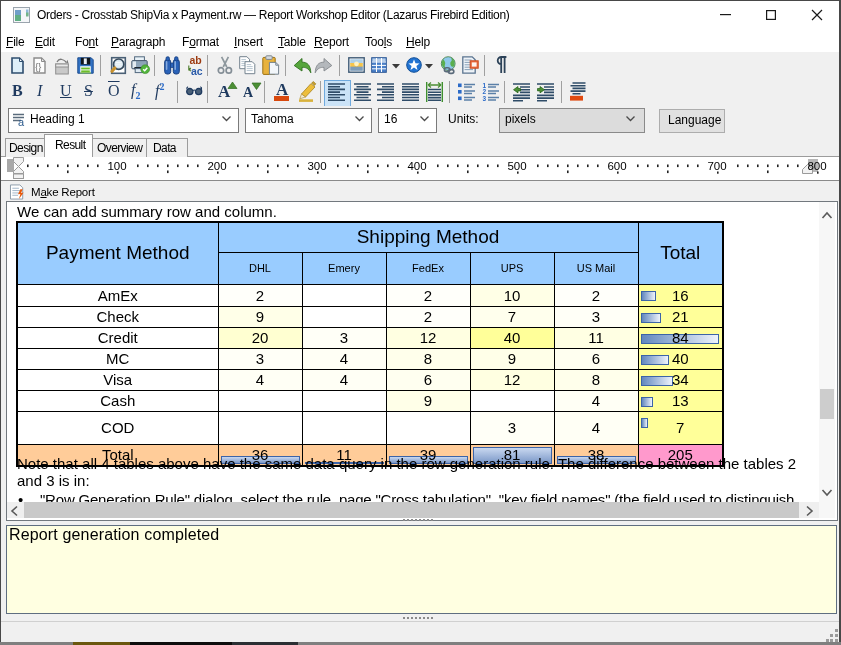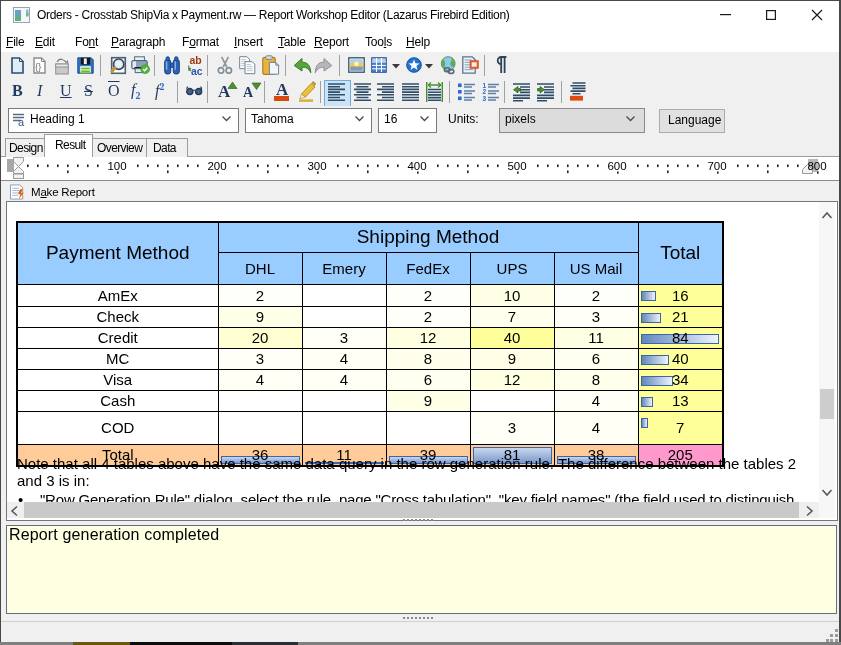--- a/index.html
+++ b/index.html
@@ -1,21 +1,21 @@
 <!DOCTYPE html>
 <html><head><meta charset="utf-8">
 <style>
 html,body{margin:0;padding:0;}
 body{width:841px;height:645px;position:relative;font-family:"Liberation Sans",sans-serif;background:#f0f0f0;overflow:hidden;}
 .a{position:absolute;}
 .sep{position:absolute;width:1px;background:#a0a0a0;}
 svg{position:absolute;overflow:visible;}
 #xtab td{border:1px solid #000;padding:0;overflow:hidden;}
 #xtab .hd{background:#99ccff;font-size:19px;}
-#xtab .hd2{background:#99ccff;font-size:15px;}
+#xtab .hd2{background:#99ccff;font-size:11px;}
 #xtab .tc{background:#ffff99;position:relative;}
 #xtab .hbar{position:absolute;left:2px;top:6px;height:10px;background:linear-gradient(to right,#6287be,#eef3fb);border:1px solid #3c64a8;box-sizing:border-box;}
 #xtab .trow td{background:#ffcc99;position:relative;}
 #xtab .vbar{position:absolute;left:2px;right:2px;bottom:1px;background:linear-gradient(to bottom,#c9d8f0,#7b98c8);border:1px solid #3c64a8;box-sizing:border-box;}
 #xtab .num{position:relative;z-index:2;}
 </style></head>
 <body>
 
 <div class="a" style="left:0;top:0;width:841px;height:52px;background:#ffffff;"></div>
 <svg class="a" style="left:13px;top:7px" width="17" height="17" viewBox="0 0 17 17">
@@ -476,20 +476,21 @@
 <div class="a" style="left:7px;top:502px;width:812px;height:16px;background:#efefef;"></div>
 <svg class="a" style="left:11px;top:506px" width="7" height="10">
       <path d="M6 0.5 L1 5 L6 9.5" fill="none" stroke="#5a5a5a" stroke-width="1.6"></path>
     </svg>
 <div class="a" style="left:24px;top:502px;width:775px;height:16px;background:#c9c9c9;"></div>
 <svg class="a" style="left:806px;top:506px" width="7" height="10">
       <path d="M1 0.5 L6 5 L1 9.5" fill="none" stroke="#5a5a5a" stroke-width="1.6"></path>
     </svg>
 
 <div class="a" style="left:7px;top:202px;width:812px;height:300px;background:#fff;overflow:hidden;" id="doccontent">
+<div class="a" style="left:10px;top:1px;font-size:15px;color:#000;">We can add summary row and column.</div>
 
 <table class="a" id="xtab" style="left:9px;top:19px;border-collapse:collapse;table-layout:fixed;font-size:15px;color:#000;text-align:center;border:2px solid #000;">
 <colgroup>
           <col style="width:201px">
           <col style="width:84px">
           <col style="width:84px">
           <col style="width:84px">
           <col style="width:84px">
           <col style="width:84px">
           <col style="width:85px">

